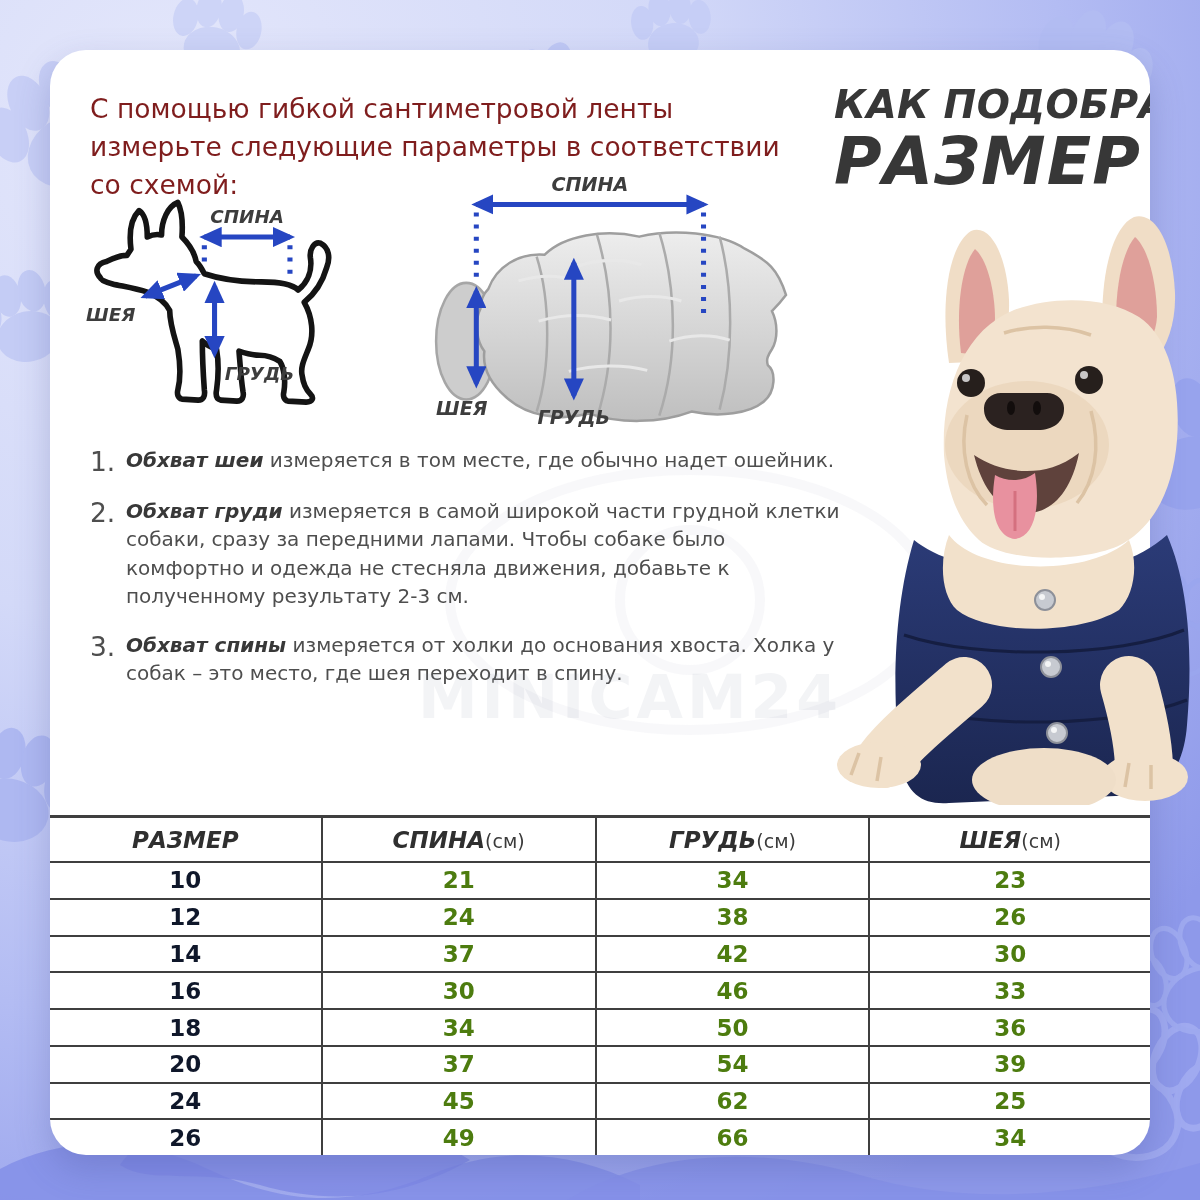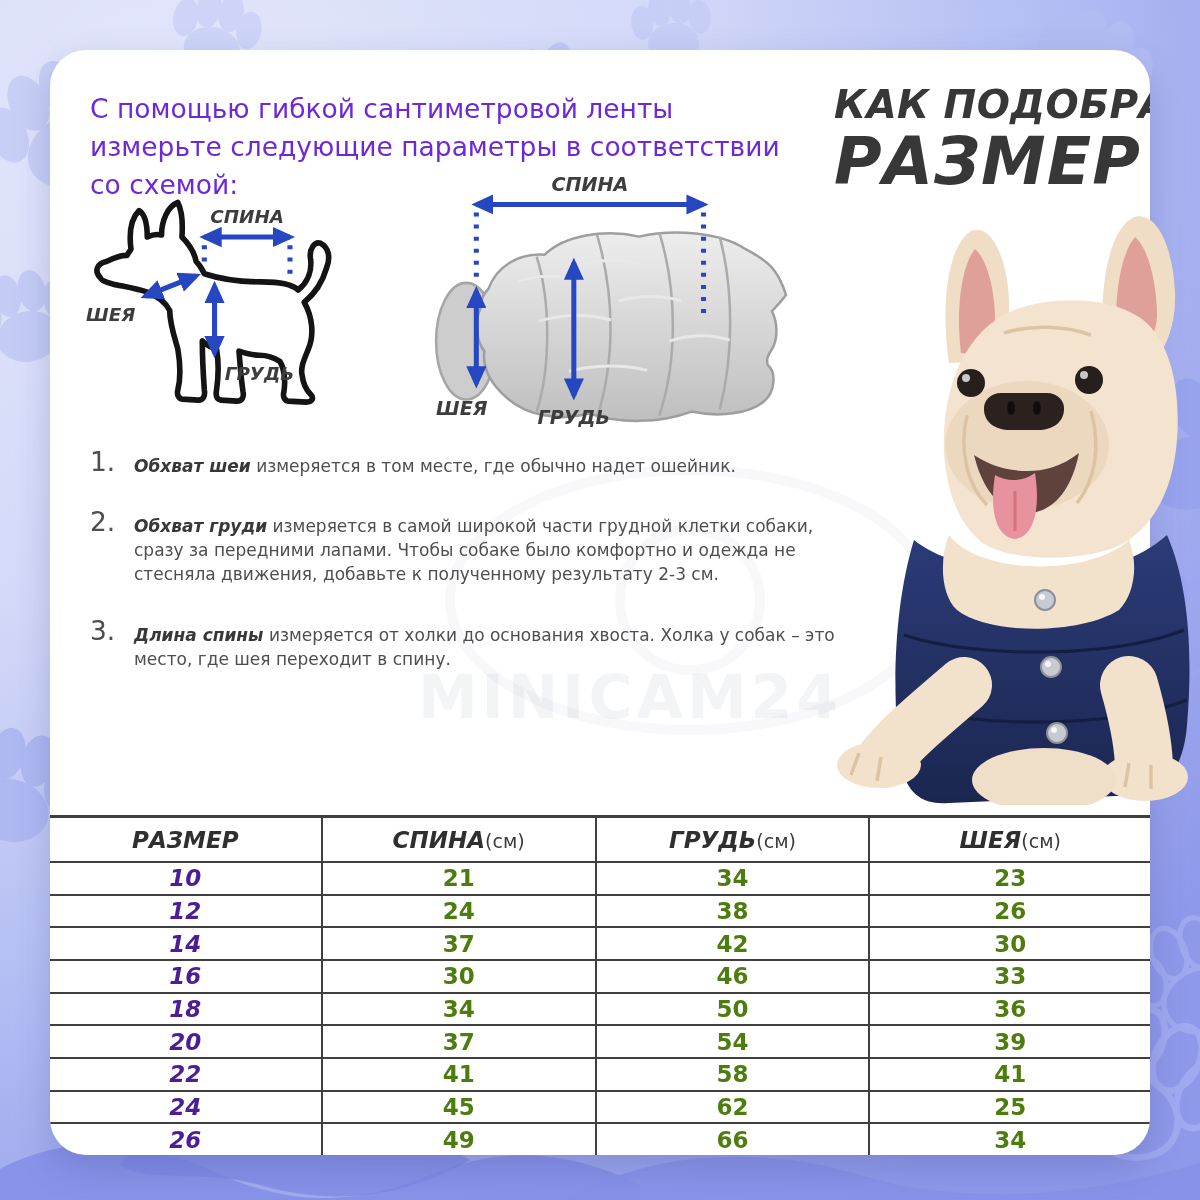--- a/index.html
+++ b/index.html
@@ -3,42 +3,42 @@
 <meta charset="utf-8">
 <style>
   html,body{margin:0;padding:0;}
   body{width:1200px;height:1200px;font-family:"DejaVu Sans",sans-serif;}
   .stage{position:relative;width:1200px;height:1200px;overflow:hidden;
     background:radial-gradient(circle at 14% 10%, #e4e7fb 0%, #d3d9f8 34%, #b3bcf3 60%, #8e99ea 86%);}
   .bg{position:absolute;left:0;top:0;z-index:1;}
   .card{position:absolute;left:50px;top:50px;width:1100px;height:1105px;background:#ffffff;
     border-radius:36px;overflow:hidden;z-index:2;box-shadow:0 14px 34px rgba(70,80,150,.28);}
   .intro{position:absolute;left:40px;top:40px;width:710px;margin:0;
-    font-size:26.5px;line-height:1.44;color:#6d28d9;}
+    font-size:26.5px;line-height:1.44;color:#7f1d1d;}
   .title{position:absolute;top:32px;right:38px;width:278px;text-align:center;color:#373737;font-style:italic;}
   .title .t1{font-size:39px;font-weight:800;letter-spacing:.5px;white-space:nowrap;}
   .title .t2{font-size:65px;font-weight:900;letter-spacing:1px;line-height:1.0;margin-top:2px;}
   .chi-svg{position:absolute;left:30px;top:142px;}
   .jacket-svg{position:absolute;left:368px;top:120px;}
   .ins{position:absolute;left:40px;top:396px;width:760px;display:flex;flex-direction:column;gap:20px;}
   .ins .item{display:flex;align-items:flex-start;}
   .ins .n{width:36px;flex:0 0 36px;font-size:26.5px;color:#4e4e4e;}
-  .ins .t{margin:8px;font-size:17px;line-height:1.42;color:#4e4e4e;width:720px;}
+  .ins .t{margin:0;font-size:20px;line-height:1.42;color:#4e4e4e;width:720px;}
   .ins .lead{font-style:italic;font-weight:700;color:#383838;}
   .wm{position:absolute;left:320px;top:612px;width:520px;text-align:center;z-index:3;
     font-size:60px;font-weight:800;letter-spacing:4px;color:rgba(140,146,170,0.10);pointer-events:none;}
   .wm-lens{position:absolute;left:380px;top:400px;z-index:0;pointer-events:none;}
   .tablewrap{position:absolute;left:0;bottom:0;width:1100px;height:340px;box-sizing:border-box;
     border-top:3px solid #3f3f3f;}
   table.sizes{width:100%;height:100%;border-collapse:collapse;table-layout:fixed;}
   table.sizes th, table.sizes td{border:2.5px solid #3f3f3f;text-align:center;vertical-align:middle;padding:0;}
   table.sizes th{height:43px;font-size:23px;font-weight:800;font-style:italic;color:#2f2f2f;}
   table.sizes th .hu{font-weight:400;font-style:normal;font-size:19px;color:#3b3b3b;}
   table.sizes td{font-size:23px;color:#4d7c0f;font-weight:700;}
-  table.sizes td.sz{font-weight:800;font-style:italic;color:#4c1d95;}
+  table.sizes td.sz{font-weight:800;color:#0f172a;}
   table.sizes tr th:first-child, table.sizes tr td:first-child{border-left:none;}
   table.sizes tr th:last-child, table.sizes tr td:last-child{border-right:none;}
   table.sizes thead tr th{border-top:none;}
   table.sizes tbody tr:last-child td{border-bottom:none;}
   .dog-svg{position:absolute;left:798px;top:205px;z-index:6;}
   .diagram-label{font-family:"DejaVu Sans",sans-serif;font-weight:bold;font-style:italic;fill:#3d3d3d;}
 </style>
 </head>
 <body>
 
@@ -146,21 +146,21 @@
       <div class="item">
         <span class="n">1.</span>
         <p class="t"><b class="lead">Обхват шеи</b> <span>измеряется в том месте, где обычно надет ошейник.</span></p>
       </div>
       <div class="item">
         <span class="n">2.</span>
         <p class="t"><b class="lead">Обхват груди</b> <span>измеряется в самой широкой части грудной клетки собаки, сразу за передними лапами. Чтобы собаке было комфортно и одежда не стесняла движения, добавьте к полученному результату 2-3 см.</span></p>
       </div>
       <div class="item">
         <span class="n">3.</span>
-        <p class="t"><b class="lead">Длина спины</b> <span>измеряется от холки до основания хвоста. Холка у собак – это место, где шея переходит в спину.</span></p>
+        <p class="t"><b class="lead">Обхват спины</b> <span>измеряется от холки до основания хвоста. Холка у собак – это место, где шея переходит в спину.</span></p>
       </div>
     </div>
 
     <div class="wm">MINICAM24</div>
 
     <div class="tablewrap">
       <table class="sizes">
         <colgroup>
             <col style="width:24.7%">
             <col style="width:24.9%">
@@ -206,26 +206,20 @@
               <td>50</td>
               <td>36</td>
             </tr>
           <tr>
               <td class="sz">20</td>
               <td>37</td>
               <td>54</td>
               <td>39</td>
             </tr>
           <tr>
-              <td class="sz">22</td>
-              <td>41</td>
-              <td>58</td>
-              <td>41</td>
-            </tr>
-          <tr>
               <td class="sz">24</td>
               <td>45</td>
               <td>62</td>
               <td>25</td>
             </tr>
           <tr>
               <td class="sz">26</td>
               <td>49</td>
               <td>66</td>
               <td>34</td>

